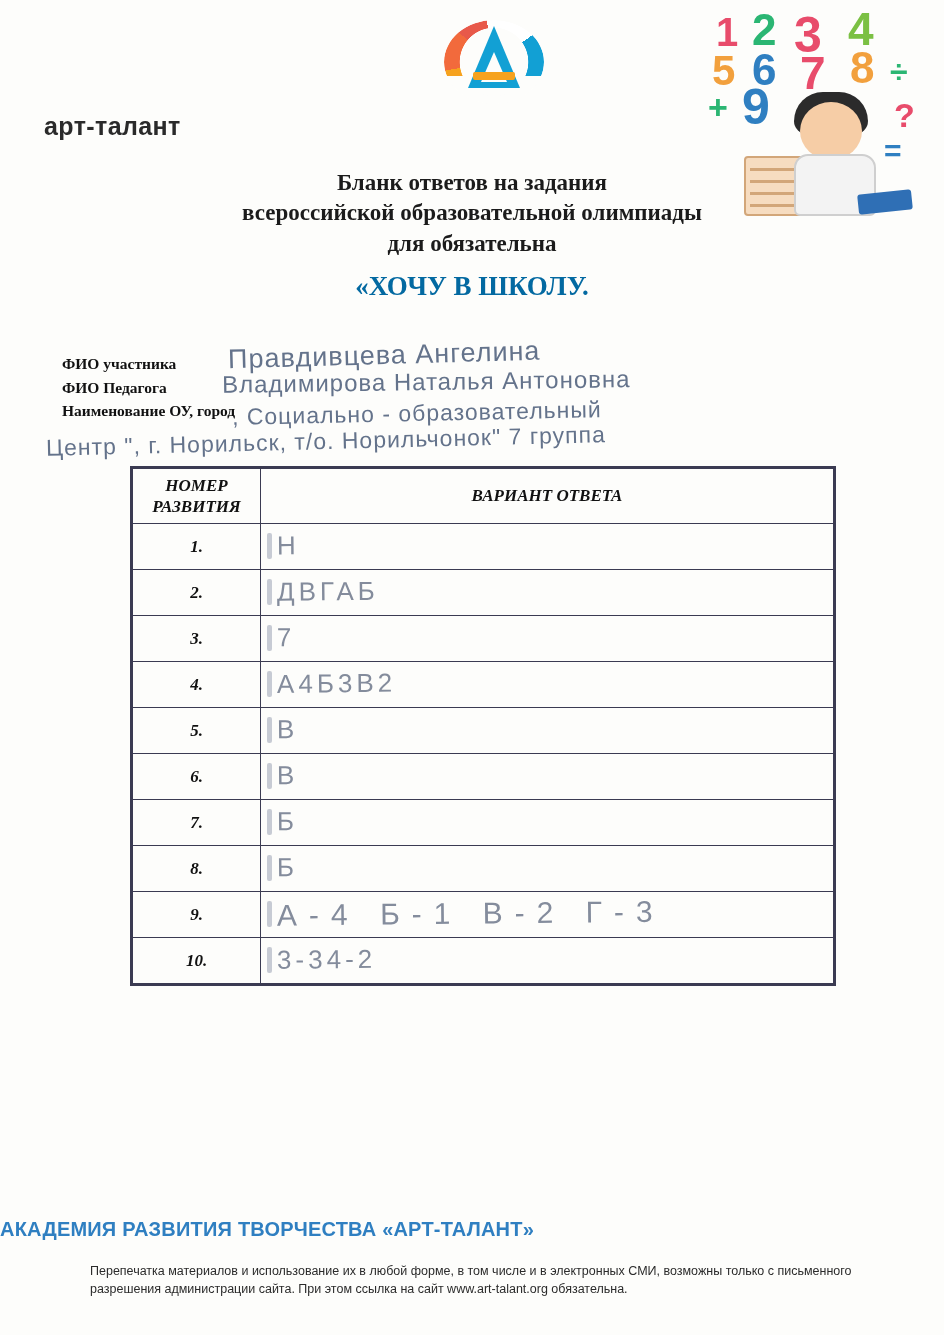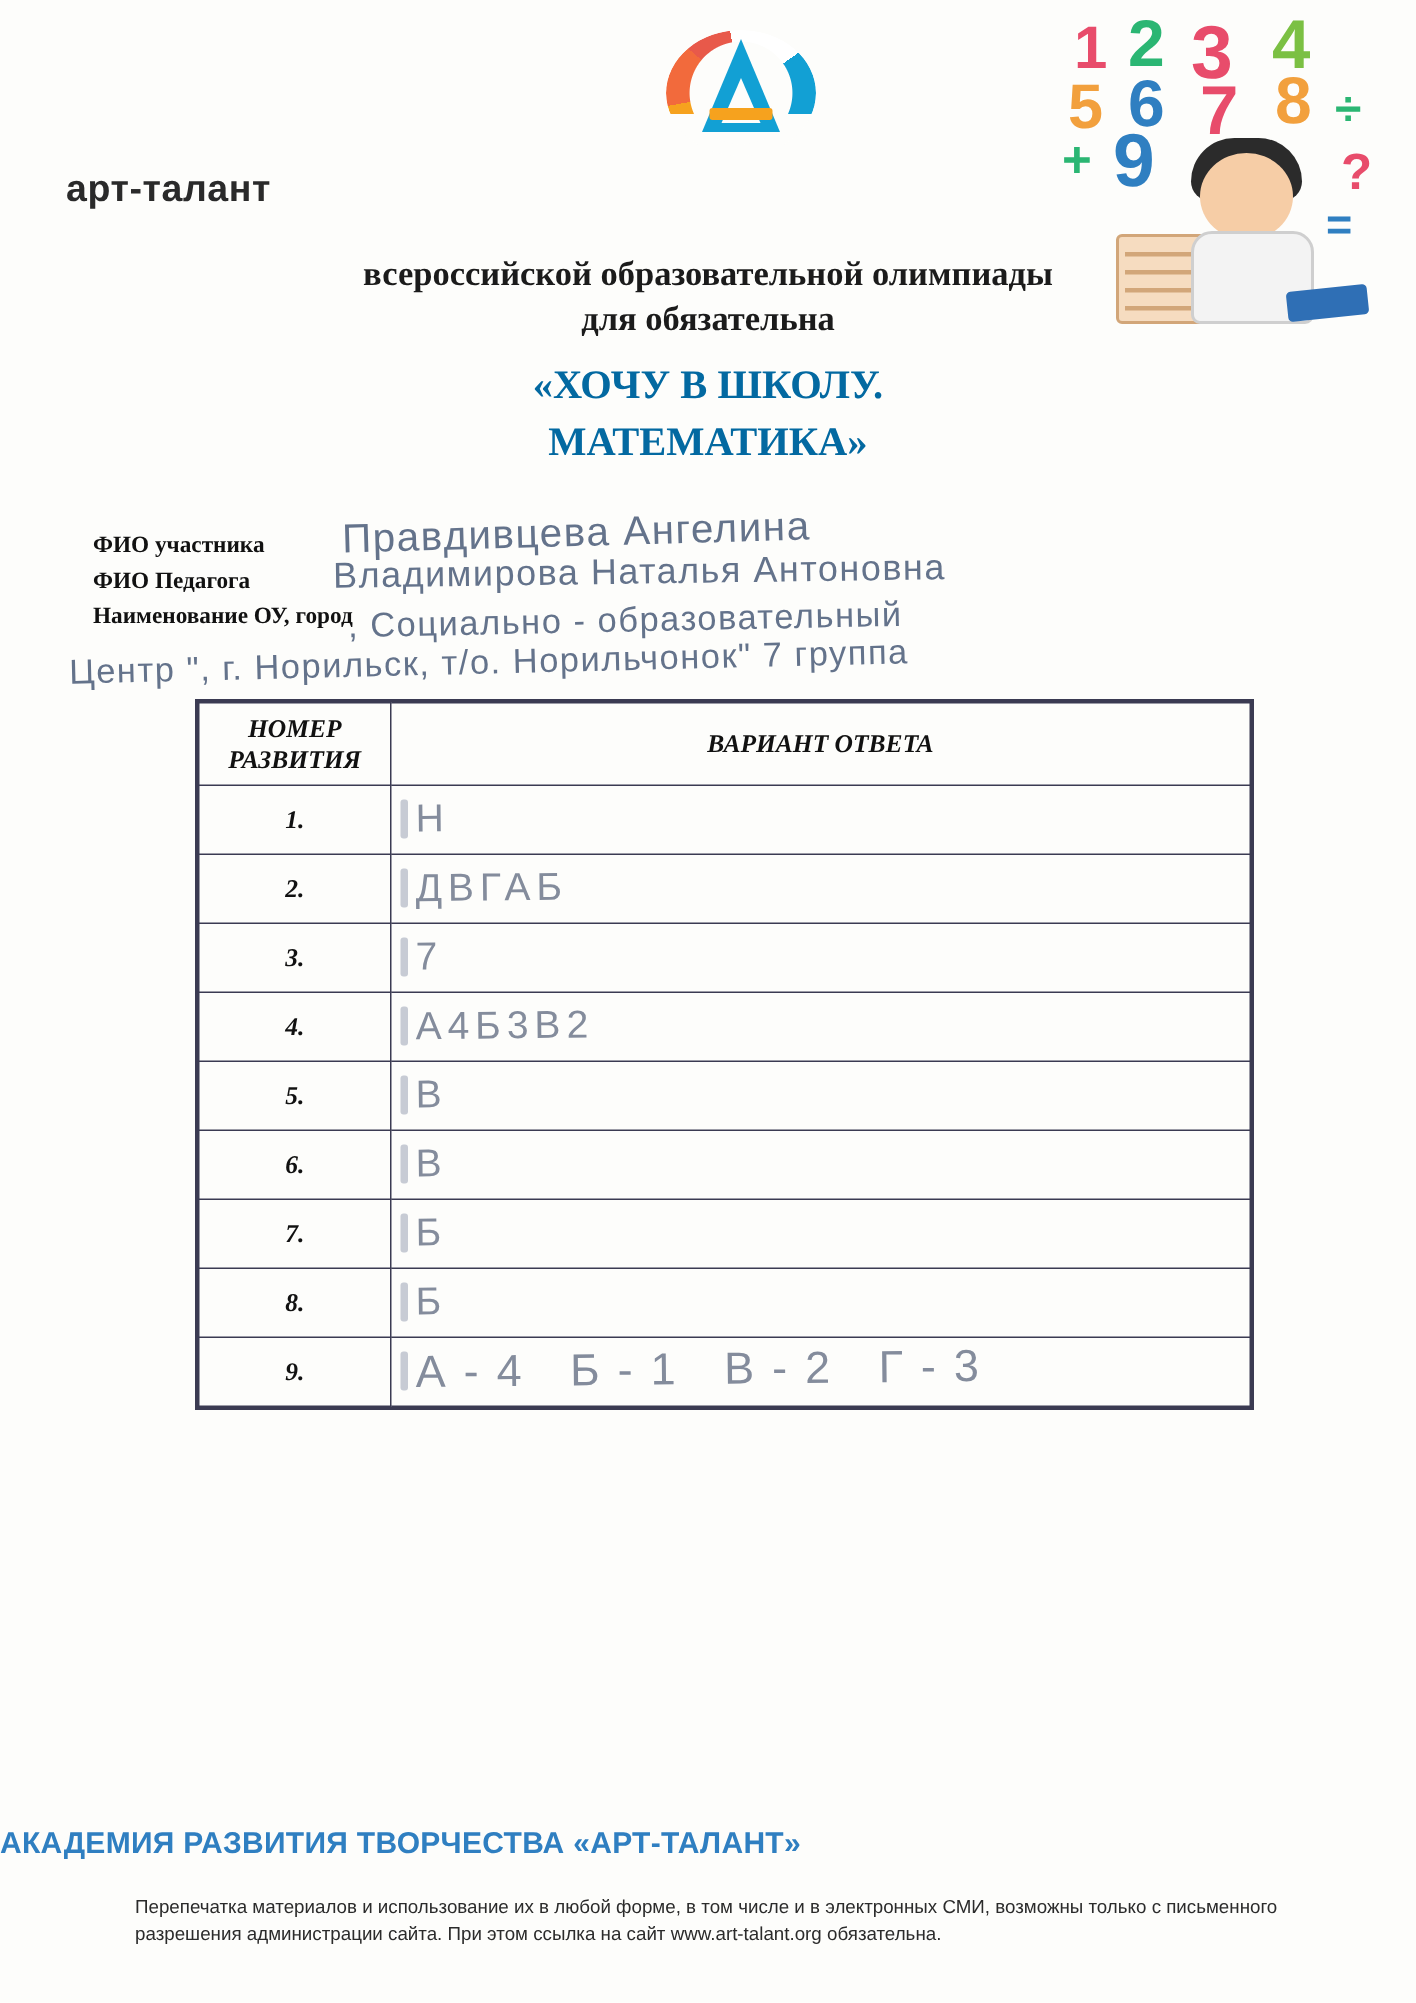--- a/index.html
+++ b/index.html
@@ -341,24 +341,24 @@
     <div class="logo-mark">
       <div class="logo-arc"></div>
       <div class="logo-a"></div>
       <div class="logo-a-inner"></div>
       <div class="logo-bar"></div>
     </div>
     <div class="logo-text">арт-талант</div>
   </div>
 
   <div class="title-block">
+    <div class="title-line">Бланк ответов на задания</div>
     <div class="title-line">всероссийской образовательной олимпиады</div>
     <div class="title-line">для обязательна</div>
     <div class="title-accent">«ХОЧУ В ШКОЛУ.</div>
-    <div class="title-accent" style="margin-top:0">МАТЕМАТИКА»</div>
   </div>
 
   <div class="fields">
     <div>ФИО участника</div>
     <div>ФИО Педагога</div>
     <div>Наименование ОУ, город</div>
   </div>
 
   <div class="hand hw1">Правдивцева Ангелина</div>
   <div class="hand hw2">Владимирова Наталья Антоновна</div>
@@ -428,20 +428,26 @@
             <td class="a">
               <span class="ans">Б</span>
             </td>
           </tr>
           <tr>
             <td class="n">9.</td>
             <td class="a">
               <span class="ans wide">А-4 Б-1 В-2 Г-3</span>
             </td>
           </tr>
+          <tr>
+            <td class="n">10.</td>
+            <td class="a">
+              <span class="ans">3-34-2</span>
+            </td>
+          </tr>
         </tbody>
     </table>
   </div>
 
   <div class="footer">
     <div class="footer-title">АКАДЕМИЯ РАЗВИТИЯ ТВОРЧЕСТВА «АРТ-ТАЛАНТ»</div>
     <div class="footer-note">Перепечатка материалов и использование их в любой форме, в том числе и в электронных СМИ, возможны только с письменного разрешения администрации сайта. При этом ссылка на сайт www.art-talant.org обязательна.</div>
   </div>
 
 </div>

